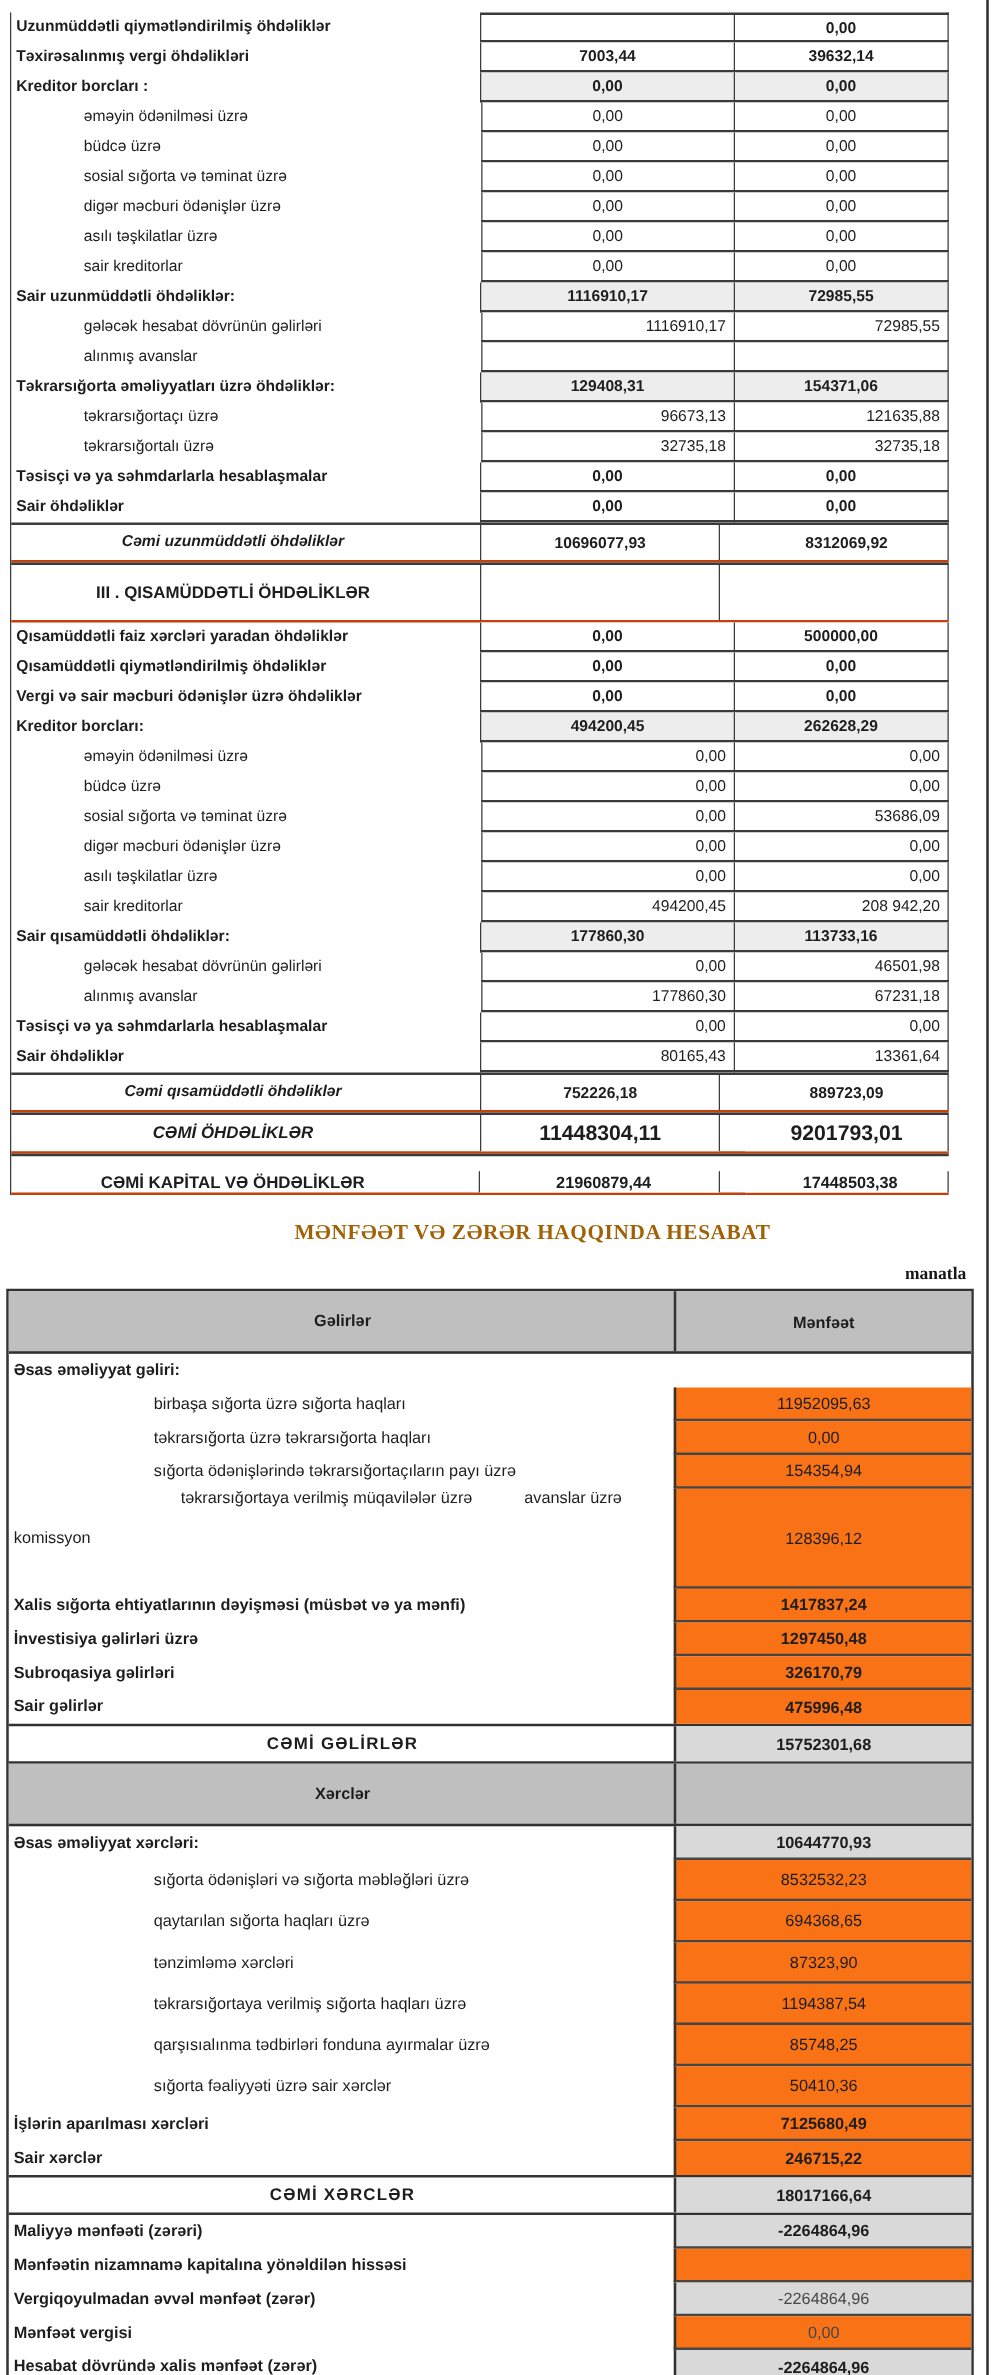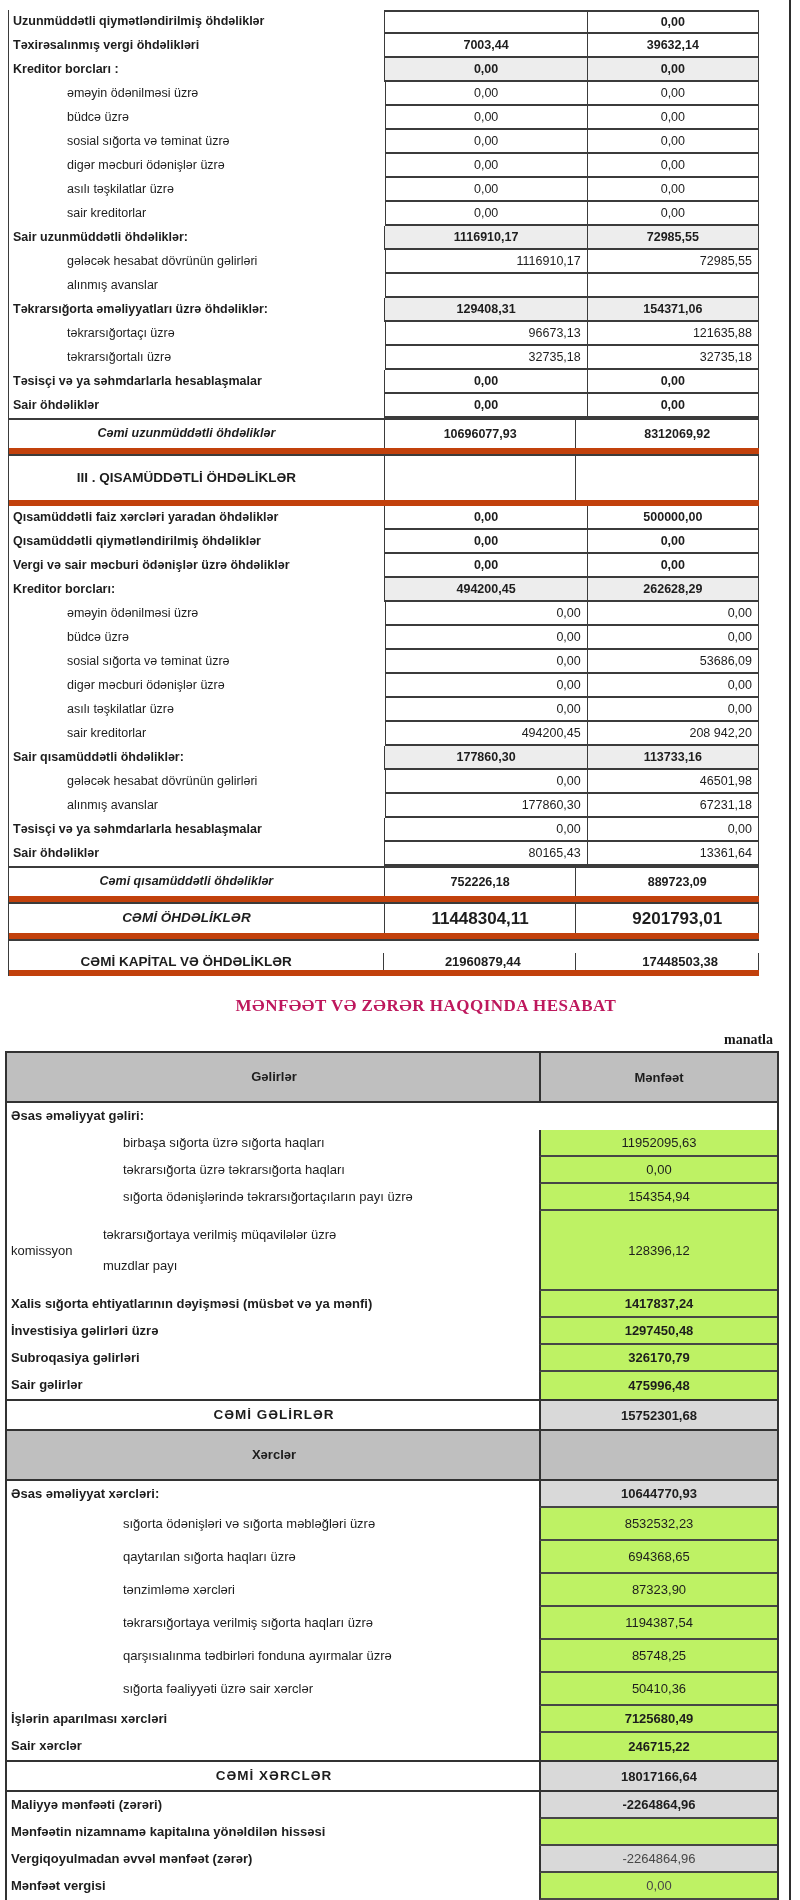--- a/index.html
+++ b/index.html
@@ -28,76 +28,76 @@
   .brow:first-child .c1,.brow:first-child .c2{border-top:2px solid #3b3b3b;}
 
   .b-bold .lbl,.b-bold .c1,.b-bold .c2{font-weight:bold;}
   .b-bold-right .lbl{font-weight:bold;}
   .b-bold-right .c1,.b-bold-right .c2,
   .b-sub-right .c1,.b-sub-right .c2{justify-content:flex-end;}
   .b-sub .lbl,.b-sub-right .lbl{padding-left:58px;}
 
   .brow.shaded .c1,.brow.shaded .c2{background:var(--row-shade,#ededed);}
 
-  .brow.full{border-top:2px solid #3b3b3b;border-bottom:6px solid #c2410c;gap:20px;}
+  .brow.full{border-top:2px solid #3b3b3b;border-bottom:2px solid #c2410c;gap:20px;}
   .brow.full .c1,.brow.full .c2{border-bottom:none;}
   .b-total-italic{min-height:28px;}
   .b-total-italic .lbl{justify-content:center;font-weight:bold;font-style:italic;padding-left:2px;}
   .b-total-italic .c1,.b-total-italic .c2{font-weight:bold;}
   .b-grand-italic{min-height:29px;}
   .b-grand-italic .lbl{justify-content:center;font-weight:bold;font-style:italic;font-size:13.5px;padding-left:2px;}
   .b-grand-italic .c1,.b-grand-italic .c2{font-weight:bold;font-size:17px;}
   .b-grand{min-height:29px;align-items:flex-end;}
   .b-grand .lbl{justify-content:center;font-weight:bold;font-size:13.5px;padding-left:2px;}
   .b-grand .c1,.b-grand .c2{font-weight:bold;font-size:13px;padding-left:12px;}
   .b-section{min-height:44px;}
   .b-section .lbl{justify-content:center;font-weight:bold;font-size:13.5px;padding-left:2px;}
 
   
   .pl-title{
     margin-top:20px;text-align:center;padding-left:52px;
     font-family:"Liberation Serif","DejaVu Serif",serif;
-    font-weight:bold;font-size:17px;letter-spacing:.5px;color:#be185d;
+    font-weight:bold;font-size:17px;letter-spacing:.5px;color:#a16207;
   }
   .pl-wrap{margin:16px 0 0 5px;width:774px;box-sizing:border-box;}
   .manatla{
     text-align:right;font-family:"Liberation Serif","DejaVu Serif",serif;
     font-weight:bold;font-size:14px;padding:0 6px 3px 0;color:#161616;
   }
   .pl{border:2px solid #323232;}
   .prow{display:flex;align-items:stretch;min-height:27px;}
   .prow .plbl{
     width:532px;display:flex;align-items:center;
     padding:1px 2px 1px 4px;font-size:13px;line-height:1.15;box-sizing:border-box;
   }
   .prow .pval{
     flex:1;display:flex;align-items:center;justify-content:center;
     font-size:13px;box-sizing:border-box;padding:1px 6px;
-    border-left:2px solid #323232;border-bottom:2px solid #464646;background:#bef264;
+    border-left:2px solid #323232;border-bottom:2px solid #464646;background:#f97316;
   }
   .prow:last-child .pval{border-bottom:none;}
   .prow.line-below{border-bottom:2px solid #323232;}
   .prow.line-below .pval{border-bottom:none;}
 
   .p-header{min-height:48px;background:var(--header-gray,#bfbfbf);}
   .p-header .plbl,.p-header .pval{justify-content:center;font-weight:bold;background:transparent;}
   .p-bold .plbl,.p-bold .pval{font-weight:bold;}
   .p-bold-dim .plbl{font-weight:bold;}
   .p-bold-dim .pval{color:#474747;}
   .p-sub .plbl{padding-left:116px;}
   .p-sub.tall{min-height:33px;}
   .p-total{min-height:28px;}
   .p-total .plbl{justify-content:center;font-weight:bold;font-size:13.5px;letter-spacing:1px;}
   .p-total .pval{font-weight:bold;}
   .prow.vshade .pval{background:var(--cell-gray,#d9d9d9);}
 
   .p-komissyon{min-height:80px;}
   .p-komissyon .plbl{position:relative;align-items:stretch;padding:0;}
   .kom-word{position:absolute;left:4px;top:50%;transform:translateY(-50%);font-size:13px;}
-  .kom-lines{display:flex;flex-direction:column;justify-content:space-evenly;padding-left:96px;width:100%;box-sizing:border-box;}
+  .kom-lines{display:flex;flex-direction:row;justify-content:space-evenly;padding-left:96px;width:100%;box-sizing:border-box;}
   .kom-lines span{font-size:13px;}
 </style>
 </head>
 <body style="--header-gray: #bfbfbf; --cell-gray: #d9d9d9; --row-shade: #ededed;">
 
 <div class="page-border-right"></div>
 
 <div class="bal">
     <div class="brow b-bold">
       <div class="lbl">Uzunmüddətli qiymətləndirilmiş öhdəliklər</div>
@@ -308,21 +308,21 @@
       </div>
       <div class="prow p-sub">
         <div class="plbl">sığorta ödənişlərində təkrarsığortaçıların payı üzrə</div>
         <div class="pval">154354,94</div>
       </div>
       <div class="prow p-komissyon">
         <div class="plbl kom">
           <span class="kom-word">komissyon</span>
           <span class="kom-lines">
             <span>təkrarsığortaya verilmiş müqavilələr üzrə</span>
-            <span>muzdlar payı</span>
+            <span>avanslar üzrə</span>
           </span>
         </div>
         <div class="pval">128396,12</div>
       </div>
       <div class="prow p-bold">
         <div class="plbl">Xalis sığorta ehtiyatlarının dəyişməsi (müsbət və ya mənfi)</div>
         <div class="pval">1417837,24</div>
       </div>
       <div class="prow p-bold">
         <div class="plbl">İnvestisiya gəlirləri üzrə</div>

